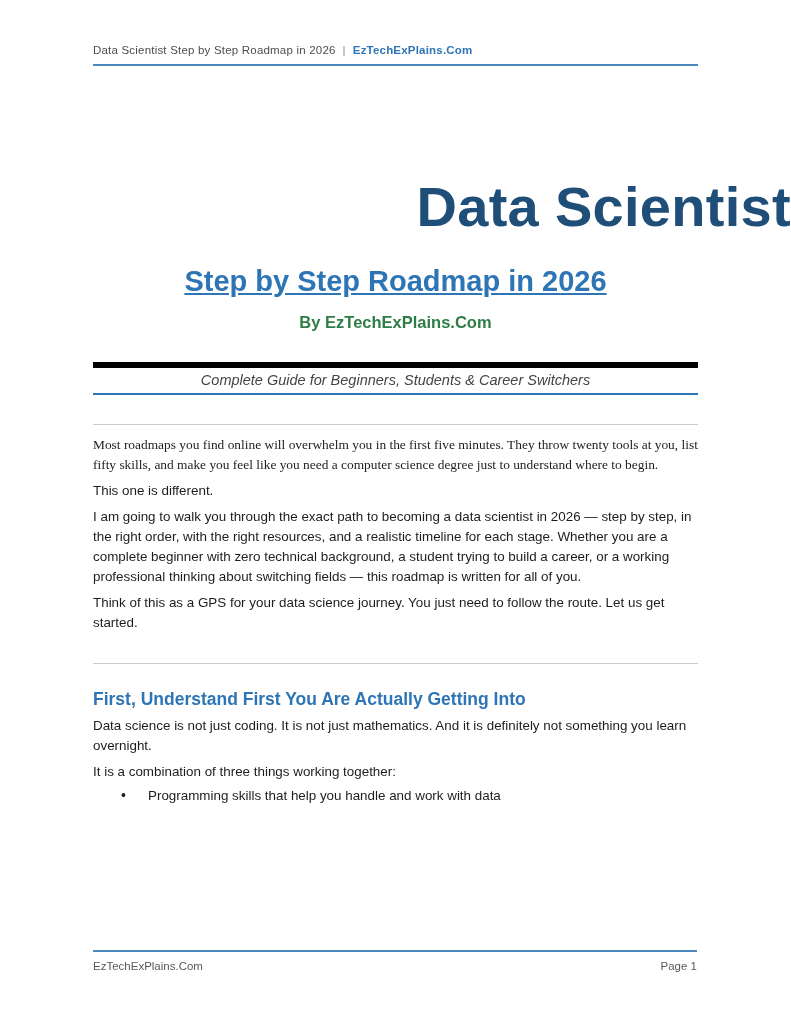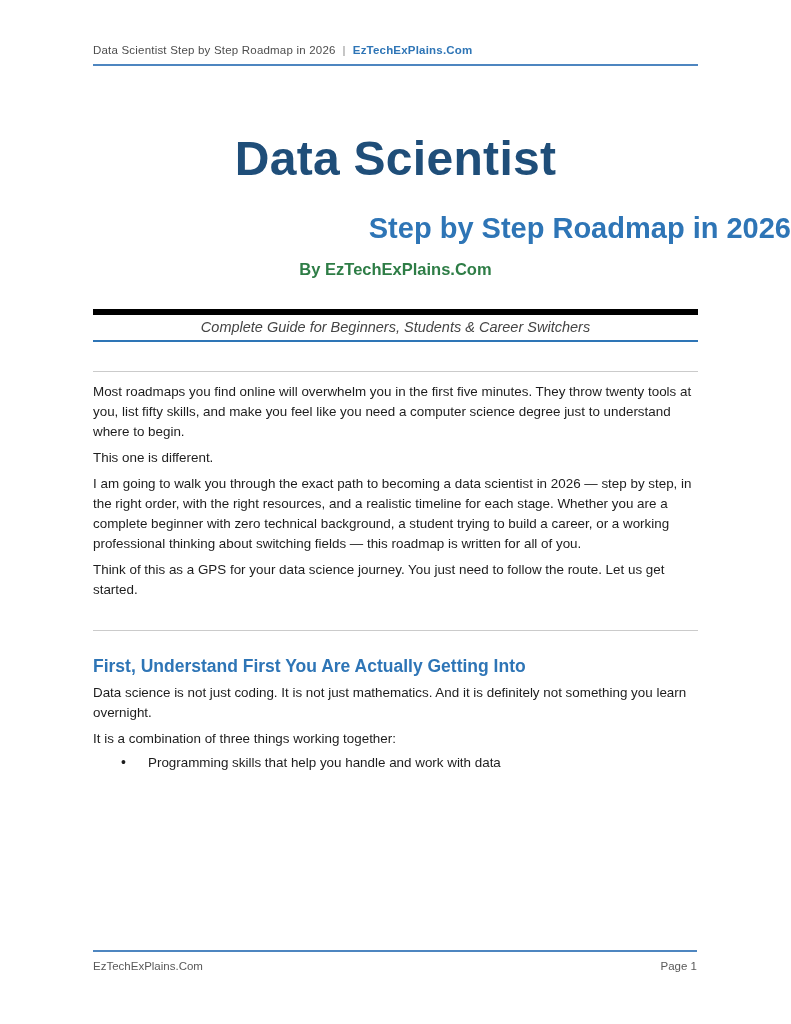--- a/index.html
+++ b/index.html
@@ -15,26 +15,26 @@
     overflow: hidden;
   }
   
   .doc-header { padding: 44px 93px 0 93px; }
   .header-line { font-size: 11.5px; color: #4d4d4d; letter-spacing: 0.2px; }
   .header-sep { color: #8a8a8a; margin: 0 7px; }
   .header-site { color: #2E75B6; font-weight: bold; }
   .header-rule { border-top: 2px solid #4E86C0; margin-top: 8px; }
   
   .title {
-    margin: 65px 0 0 0; text-align: center;
-    font-size: 48px; font-weight: bold; color: #1F4E79; letter-spacing: 0.3px;
+    margin: 108px 0 0 0; text-align: right;
+    font-size: 56px; font-weight: bold; color: #1F4E79; letter-spacing: 0.3px;
   }
   .subtitle {
-    margin: 26px 0 0 0; text-align: right;
-    font-size: 29px; font-weight: bold; color: #2E75B6;
+    margin: 26px 0 0 0; text-align: center;
+    font-size: 29px; font-weight: bold; color: #2E75B6; text-decoration: underline;
   }
   .byline {
     margin: 15px 0 0 0; text-align: center;
     font-size: 16.5px; font-weight: bold; color: #2E7D46;
   }
   .tagline-wrap {
     margin: 30px 93px 0 93px;
     border-top: 6px solid #000000;
     border-bottom: 2px solid #2E75B6;
     padding: 4px 0 5px 0;
@@ -44,21 +44,21 @@
   
   .thin-divider { border: none; border-top: 1px solid #cbcbcb; margin: 29px 93px 0 93px; }
   .thin-divider.second { margin-top: 30px; }
   
   .section { padding: 0 93px; }
   .section-heading {
     margin: 24px 0 0 0;
     font-size: 17.5px; font-weight: bold; color: #2E75B6; line-height: 22px;
   }
   p.body { margin: 6px 0 0 0; font-size: 13.4px; line-height: 20px; }
-  p.body.first { margin-top: 10px; }
+  p.body.first { margin-top: 10px; font-family: Liberation Serif, serif; }
   ul.bullets { margin: 4px 0 0 0; padding: 0 0 0 55px; list-style: none; }
   ul.bullets li { position: relative; font-size: 13.4px; line-height: 20px; margin-top: 2px; }
   ul.bullets li::before { content: "\2022"; position: absolute; left: -27px; top: -1px; font-size: 14px; }
   
   .doc-footer {
     position: absolute; left: 93px; right: 94px; top: 950px;
     border-top: 2px solid #4E86C0;
     padding-top: 8px;
     display: flex; justify-content: space-between;
     font-size: 11.5px; color: #595959;

